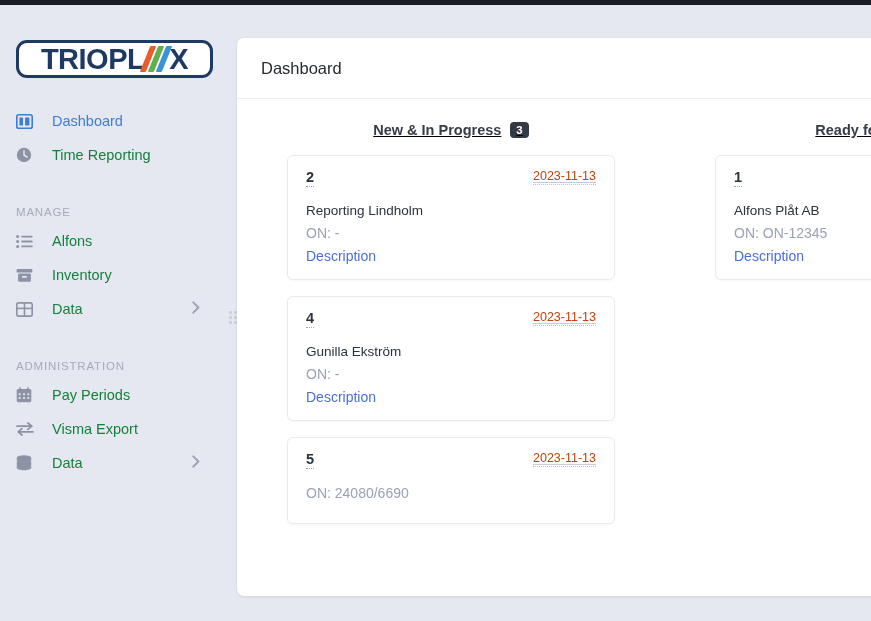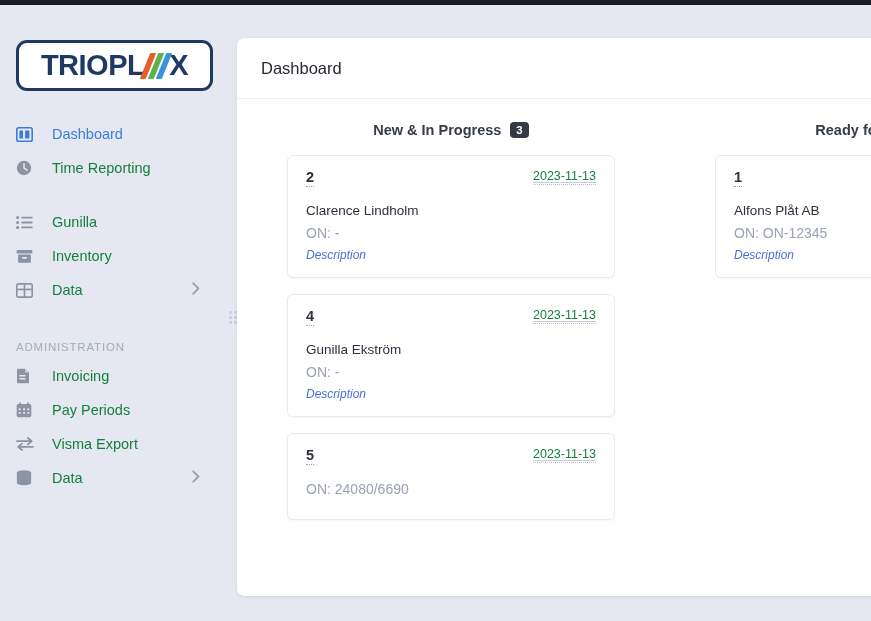--- a/index.html
+++ b/index.html
@@ -18,21 +18,21 @@
   }
 
   
   .sidebar {
     position: absolute; top: 5px; left: 0; width: 228px; height: 616px;
     background: #e5e8f0;
     padding: 0 14px;
   }
   .logo-wrap { margin-top: 35px; margin-left: 2px; }
   .logo {
-    width: 197px; height: 51px;
+    width: 197px; height: 38px;
     border: 3px solid #1e3a63;
     border-radius: 11px;
     background: #ffffff;
     display: flex; align-items: center; justify-content: center;
     position: relative;
   }
   .logo-inner { display: flex; align-items: center; height: 100%; }
   .logo-text {
     font-family: "Liberation Sans", sans-serif;
     font-weight: bold; font-size: 29px; letter-spacing: -0.5px;
@@ -99,21 +99,21 @@
     height: 61px; border-bottom: 1px solid #eceef2;
     display: flex; align-items: center; padding: 0 24px;
   }
   .panel-title { font-size: 16.5px; color: #262b33; font-weight: normal; }
 
   .board { display: flex; padding: 0; height: 497px; }
   .column { width: 428px; flex: 0 0 428px; padding-top: 16px; }
   .column.second { width: 428px; flex: 0 0 428px; }
   .col-head {
     display: flex; align-items: center; justify-content: center;
-    gap: 9px; height: 30px; margin-bottom: 10px;
+    gap: 9px; height: 30px; margin-bottom: 10px; text-decoration: underline;
   }
   .col-head-label { font-size: 14.5px; font-weight: bold; color: #353b47; white-space: nowrap; }
   .count-badge {
     background: #333945; color: #fff; font-size: 11.5px; font-weight: bold;
     border-radius: 4px; padding: 2px 6px; line-height: 1.1; min-width: 17px;
     text-align: center;
   }
 
   .cards { padding: 0 50px; }
   .card {
@@ -121,30 +121,30 @@
     padding: 13px 18px 15px 18px; margin-bottom: 16px;
     box-shadow: 0 1px 2px rgba(30,40,70,0.04);
     cursor: pointer;
   }
   .card-top { display: flex; align-items: flex-start; justify-content: space-between; margin-bottom: 16px; }
   .card-num {
     font-size: 14.5px; font-weight: bold; color: #2c323c;
     border-bottom: 1px dotted #9aa2b3; padding-bottom: 1px;
   }
   .card-date {
-    font-size: 12.5px; color: #15803d;
+    font-size: 12.5px; color: #c2410c;
     border-bottom: 1px dotted #b9c0cd;
     text-decoration: underline; text-decoration-color: #c6ccd8;
     text-underline-offset: 2px;
     padding-bottom: 1px;
     margin-left: 8px;
   }
   .card-customer { font-size: 13.5px; color: #2c323c; margin-bottom: 7px; }
   .card-on { font-size: 14px; color: #9aa2b3; margin-bottom: 7px; }
-  .card-link { font-size: 12px; color: #4a6fd6; cursor: pointer; font-style: italic; }
+  .card-link { font-size: 14px; color: #4a6fd6; cursor: pointer; }
 </style>
 </head>
 <body>
 
 <div id="app">
 
   <div class="topbar"></div>
 
   <aside class="sidebar">
 
@@ -180,33 +180,34 @@
           <svg width="16" height="16" viewBox="0 0 16 16">
             <circle cx="8" cy="8" r="7.2" fill="currentColor"></circle>
             <path d="M8 3.8 V8.2 L11 10" stroke="#e5e8f0" stroke-width="1.5" fill="none" stroke-linecap="round"></path>
           </svg>
         </span>
         <span class="nav-label">Time Reporting</span>
       </div>
 
       <div class="nav-gap"></div>
 
+      <div class="section-title">MANAGE</div>
 
       <div class="nav-item">
         <span class="ico">
           <svg width="17" height="13" viewBox="0 0 17 13">
             <circle cx="1.6" cy="1.6" r="1.5" fill="currentColor"></circle>
             <circle cx="1.6" cy="6.5" r="1.5" fill="currentColor"></circle>
             <circle cx="1.6" cy="11.4" r="1.5" fill="currentColor"></circle>
             <rect x="5.2" y="0.7" width="11.5" height="1.8" rx="0.9" fill="currentColor"></rect>
             <rect x="5.2" y="5.6" width="11.5" height="1.8" rx="0.9" fill="currentColor"></rect>
             <rect x="5.2" y="10.5" width="11.5" height="1.8" rx="0.9" fill="currentColor"></rect>
           </svg>
         </span>
-        <span class="nav-label">Gunilla</span>
+        <span class="nav-label">Alfons</span>
       </div>
 
       <div class="nav-item">
         <span class="ico">
           <svg width="17" height="15" viewBox="0 0 17 15">
             <rect x="0.6" y="1" width="15.8" height="3.6" rx="0.9" fill="currentColor"></rect>
             <rect x="2.1" y="5.4" width="12.8" height="8.4" rx="1.2" fill="currentColor"></rect>
             <rect x="6" y="8" width="5" height="1.7" rx="0.8" fill="#e5e8f0"></rect>
           </svg>
         </span>
@@ -227,31 +228,20 @@
           <svg width="8" height="13" viewBox="0 0 8 13">
               <path d="M1.3 1.3 L6.4 6.5 L1.3 11.7" stroke="currentColor" stroke-width="1.9" fill="none" stroke-linecap="round" stroke-linejoin="round"></path>
             </svg>
         </span>
       </div>
 
       <div class="nav-gap"></div>
 
       <div class="section-title">ADMINISTRATION</div>
 
-      <div class="nav-item">
-        <span class="ico">
-          <svg width="14" height="16" viewBox="0 0 14 16">
-            <path d="M1 0.8h8.2L13 4.6V15.2H1z" fill="currentColor"></path>
-            <path d="M9.2 0.8 L13 4.6 H9.2z" fill="#cdd3df"></path>
-            <rect x="3.2" y="7" width="6.4" height="1.4" rx="0.6" fill="#e5e8f0"></rect>
-            <rect x="3.2" y="10" width="6.4" height="1.4" rx="0.6" fill="#e5e8f0"></rect>
-          </svg>
-        </span>
-        <span class="nav-label">Invoicing</span>
-      </div>
 
       <div class="nav-item">
         <span class="ico">
           <svg width="16" height="16" viewBox="0 0 16 16">
             <rect x="0.7" y="2" width="14.6" height="13.2" rx="1.6" fill="currentColor"></rect>
             <rect x="3.2" y="0.2" width="1.7" height="3.4" rx="0.8" fill="currentColor"></rect>
             <rect x="11.1" y="0.2" width="1.7" height="3.4" rx="0.8" fill="currentColor"></rect>
             <rect x="2.7" y="6.4" width="1.9" height="1.8" fill="#e5e8f0"></rect>
             <rect x="7.1" y="6.4" width="1.9" height="1.8" fill="#e5e8f0"></rect>
             <rect x="11.4" y="6.4" width="1.9" height="1.8" fill="#e5e8f0"></rect>
@@ -318,21 +308,21 @@
           <span class="col-head-label">New &amp; In Progress</span>
           <span class="count-badge">3</span>
         </div>
         <div class="cards">
 
           <article class="card">
             <div class="card-top">
               <span class="card-num">2</span>
               <span class="card-date">2023-11-13</span>
             </div>
-            <div class="card-customer">Clarence Lindholm</div>
+            <div class="card-customer">Reporting Lindholm</div>
             <div class="card-on">ON: -</div>
             <div class="card-link">Description</div>
           </article>
 
           <article class="card">
             <div class="card-top">
               <span class="card-num">4</span>
               <span class="card-date">2023-11-13</span>
             </div>
             <div class="card-customer">Gunilla Ekström</div>

